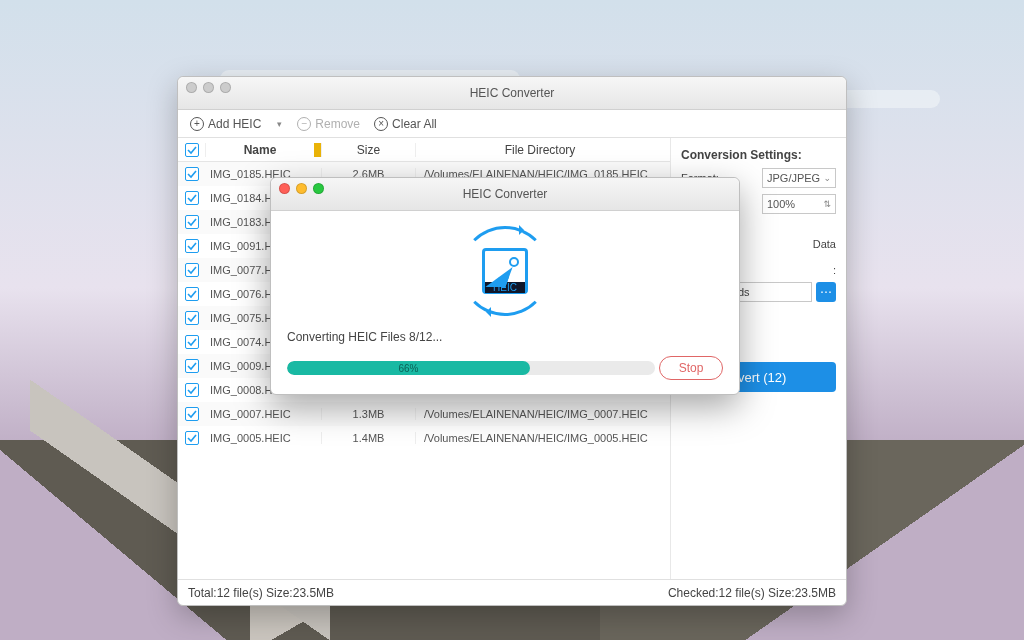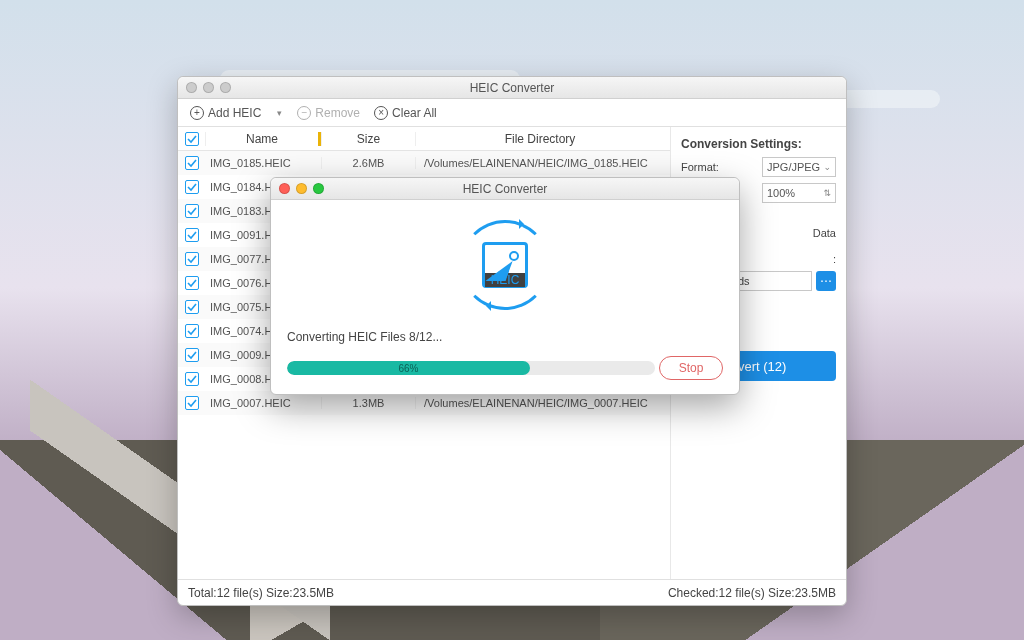--- a/index.html
+++ b/index.html
@@ -28,21 +28,21 @@
     position: absolute;
     left: 177px; top: 76px;
     width: 670px; height: 530px;
     background: #fff;
     border: 1px solid #bfbfbf;
     border-radius: 6px;
     box-shadow: 0 10px 30px rgba(0,0,0,.25);
     display: flex; flex-direction: column;
   }
   .titlebar {
-    height: 22px;
+    height: 33px;
     background: linear-gradient(#f6f6f6,#e6e6e6);
     border-bottom: 1px solid #d0d0d0;
     border-radius: 6px 6px 0 0;
     display:flex; align-items:center; justify-content:center;
     position: relative;
     font-size:12px; color:#555;
   }
   .traffic { position:absolute; left:8px; top:5px; display:flex; gap:6px; }
   .tl { width:11px; height:11px; border-radius:50%; border:1px solid rgba(0,0,0,.15); background:#ccc; }
   .toolbar {
@@ -66,21 +66,21 @@
   .c-check { width:28px; display:flex; justify-content:center; }
   .c-name { width:115px; text-align:center; }
   .c-size { width:95px; text-align:center; }
   .c-dir  { flex:1; text-align:center; padding-right:6px; }
   .rows { flex:1; overflow:hidden; }
   .row { display:flex; height:24px; align-items:center; font-size:11px; color:#555; }
   .row:nth-child(odd){ background:#fafafa; }
   .row .c-name { text-align:left; padding-left:4px; }
   .row .c-dir { text-align:left; padding-left:8px; white-space:nowrap; overflow:hidden; text-overflow:ellipsis; }
   .row .c-size, .listhead .c-size { border-left:1px solid #eee; border-right:1px solid #eee; }
-  .listhead .c-name { border-right:3px solid #eab308; }
+  .listhead .c-name { border-right:7px solid #eab308;font-weight:bold; }
   .listhead .c-check { border-right:1px solid #eee; }
 
   .chk { width:14px; height:14px; border:1px solid #1e9df0; border-radius:2px; display:flex; align-items:center; justify-content:center; color:#1e9df0; background:#fff;}
   .chk svg { width:10px; height:10px; display:block; }
 
   .footer { height:26px; border-top:1px solid #e0e0e0; display:flex; justify-content:space-between; align-items:center; padding:0 10px; font-size:12px; color:#444;}
 
   .rlabel { font-weight:bold; margin-bottom:6px; }
   .rrow { display:flex; justify-content:space-between; align-items:center; margin:6px 0; font-size:11px;gap:36px;}
   .select { width:74px; height:20px; border:1px solid #c8c8c8; background:#fff; display:flex; align-items:center; padding:0 4px; font-size:11px; justify-content:space-between; color:#555;}
@@ -103,21 +103,21 @@
   }
   .iconwrap { flex:1; display:flex; align-items:center; justify-content:center; }
   .heic-icon { width:90px; height:90px; position:relative; }
   .ring { position:absolute; inset:0; border:3px solid #1e9df0; border-radius:50%; border-left-color:transparent; border-right-color:transparent;}
   .ring::before, .ring::after { content:""; position:absolute; width:0;height:0; border:5px solid transparent; }
   .ring::before { top:-4px; right:18px; border-left-color:#1e9df0; }
   .ring::after  { bottom:-4px; left:18px; border-right-color:#1e9df0; }
   .photo { position:absolute; left:22px; top:22px; width:46px; height:46px; border:3px solid #1e9df0; border-radius:4px;}
   .photo::before { content:""; position:absolute; right:6px; top:6px; width:6px;height:6px; border:2px solid #1e9df0; border-radius:50%;}
   .photo::after { content:""; position:absolute; left:4px; bottom:4px; width:0;height:0; border:10px solid transparent; border-bottom-color:#1e9df0; border-right-color:#1e9df0; transform:skewX(-20deg);}
-  .photo span { position:absolute; bottom:-2px; left:0; right:0; text-align:center; font-size:12px; color:#1e9df0; background:#404040; }
+  .photo span { position:absolute; bottom:-2px; left:0; right:0; text-align:center; font-size:10px; color:#1e9df0; background:#0f172a; }
   .progress-area { padding: 0 16px 14px; }
   .plabel { font-size:12px; color:#444; margin-bottom:12px; }
   .prow { display:flex; align-items:center; gap:4px;}
   .pbar { flex:1; height:14px; background:#eaeaea; border-radius:7px; position:relative; overflow:hidden;}
   .pfill { position:absolute; left:0; top:0; bottom:0; background:#19b9a3; border-radius:7px; display:flex; align-items:center; justify-content:center; font-size:10px; color:#0b6157;}
   .stop { width:64px; height:24px; border:1px solid #e06666; color:#e06666; border-radius:12px; display:flex; align-items:center; justify-content:center; background:#fff; font-size:12px;}
   .tlred { background:#ff5f57;} .tlyel{background:#febc2e;} .tlgrn{background:#28c840;}
 </style>
 </head>
 <body>
@@ -294,20 +294,32 @@
               <div class="chk">
                 <svg viewBox="0 0 10 10">
                   <path d="M1 5 L4 8 L9 2" stroke="#1e9df0" stroke-width="1.6" fill="none"></path>
                 </svg>
               </div>
             </div>
             <div class="c-name">IMG_0007.HEIC</div>
             <div class="c-size">1.3MB</div>
             <div class="c-dir">/Volumes/ELAINENAN/HEIC/IMG_0007.HEIC</div>
           </div>
+          <div class="row">
+            <div class="c-check">
+              <div class="chk">
+                <svg viewBox="0 0 10 10">
+                  <path d="M1 5 L4 8 L9 2" stroke="#1e9df0" stroke-width="1.6" fill="none"></path>
+                </svg>
+              </div>
+            </div>
+            <div class="c-name">IMG_0005.HEIC</div>
+            <div class="c-size">1.4MB</div>
+            <div class="c-dir">/Volumes/ELAINENAN/HEIC/IMG_0005.HEIC</div>
+          </div>
         </div>
     </div>
 
     <div class="right">
       <div class="rlabel">Conversion Settings:</div>
       <div class="rrow">
         <span>Format:</span>
         <div class="select">
           <span>JPG/JPEG</span>
           <span class="arr">⌄</span>

